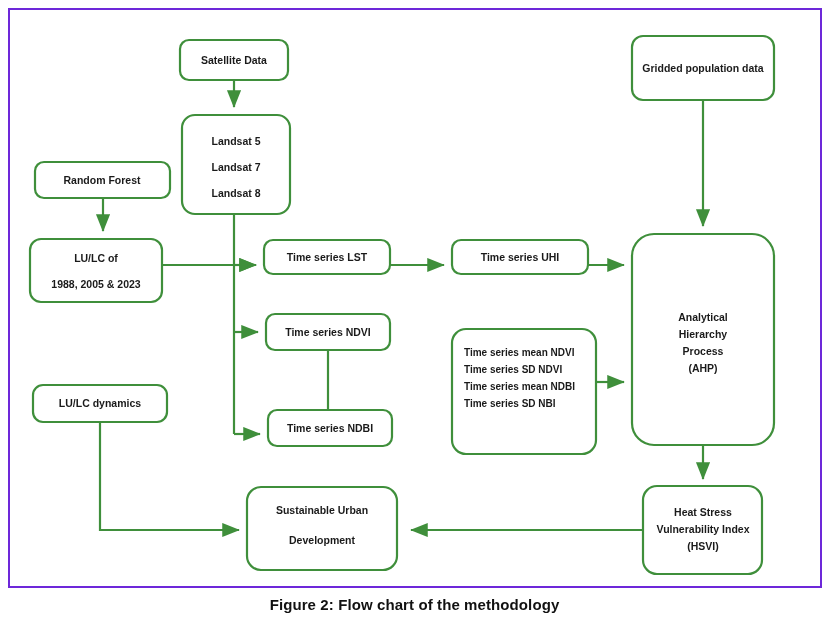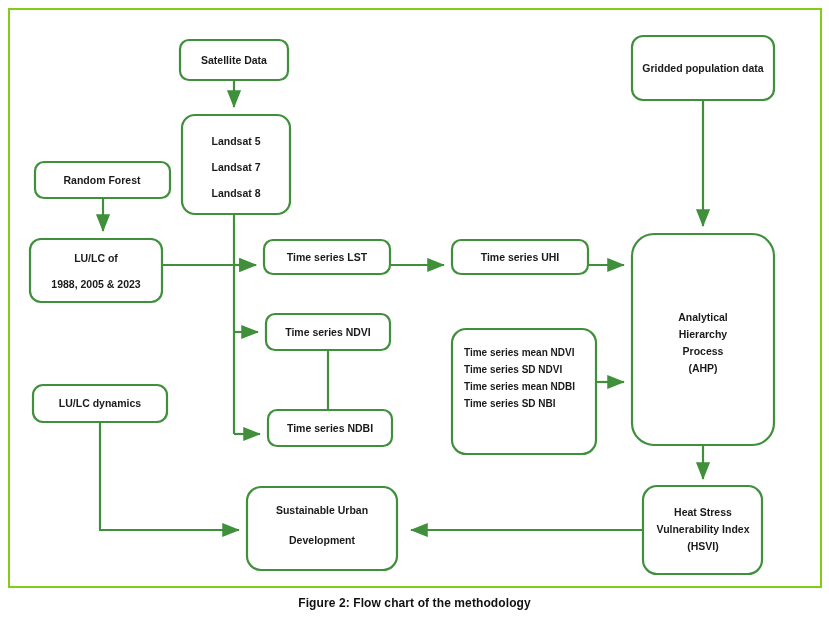--- a/index.html
+++ b/index.html
@@ -9,21 +9,21 @@
     background:#ffffff;
     font-family:"Liberation Sans", sans-serif;
     overflow:hidden;
   }
   #page{position:relative;width:829px;height:634px;background:#fff;}
 
   
   #figure-frame{
     position:absolute;left:8px;top:8px;
     width:814px;height:580px;
-    border:2px solid #84cc16;
+    border:2px solid #6d28d9;
     box-sizing:border-box;
     background:#ffffff;
   }
 
   #flow-svg{position:absolute;left:0;top:0;width:814px;height:580px;display:block;}
 
   .node-rect{
     fill:#ffffff;
     stroke:#3f8f3b;
     stroke-width:2.2;
@@ -45,21 +45,21 @@
   }
   .node-text.left{ text-anchor:start; }
   .node-text.small{ font-size:10px; }
 
   #caption{
     position:absolute;
     left:0;top:596px;
     width:829px;
     text-align:center;
     font-family:"Liberation Sans", sans-serif;
-    font-size:12px;
+    font-size:15px;
     font-weight:bold;
     color:#111111;
     letter-spacing:0.1px;
   }
 </style>
 </head>
 <body>
 
 <div id="page">
 

